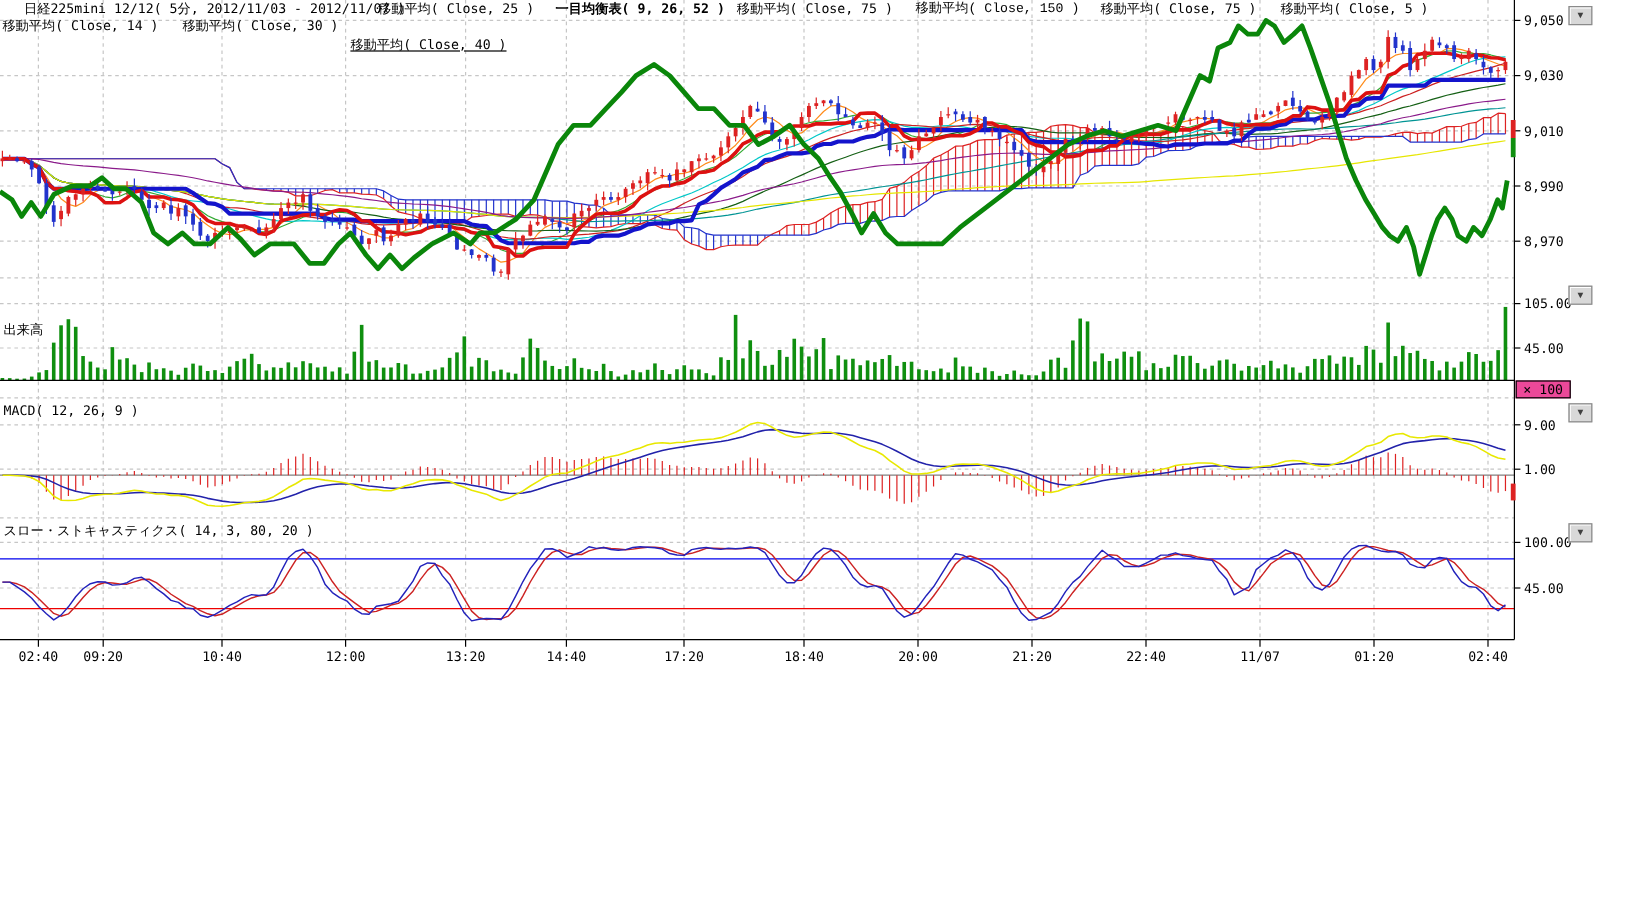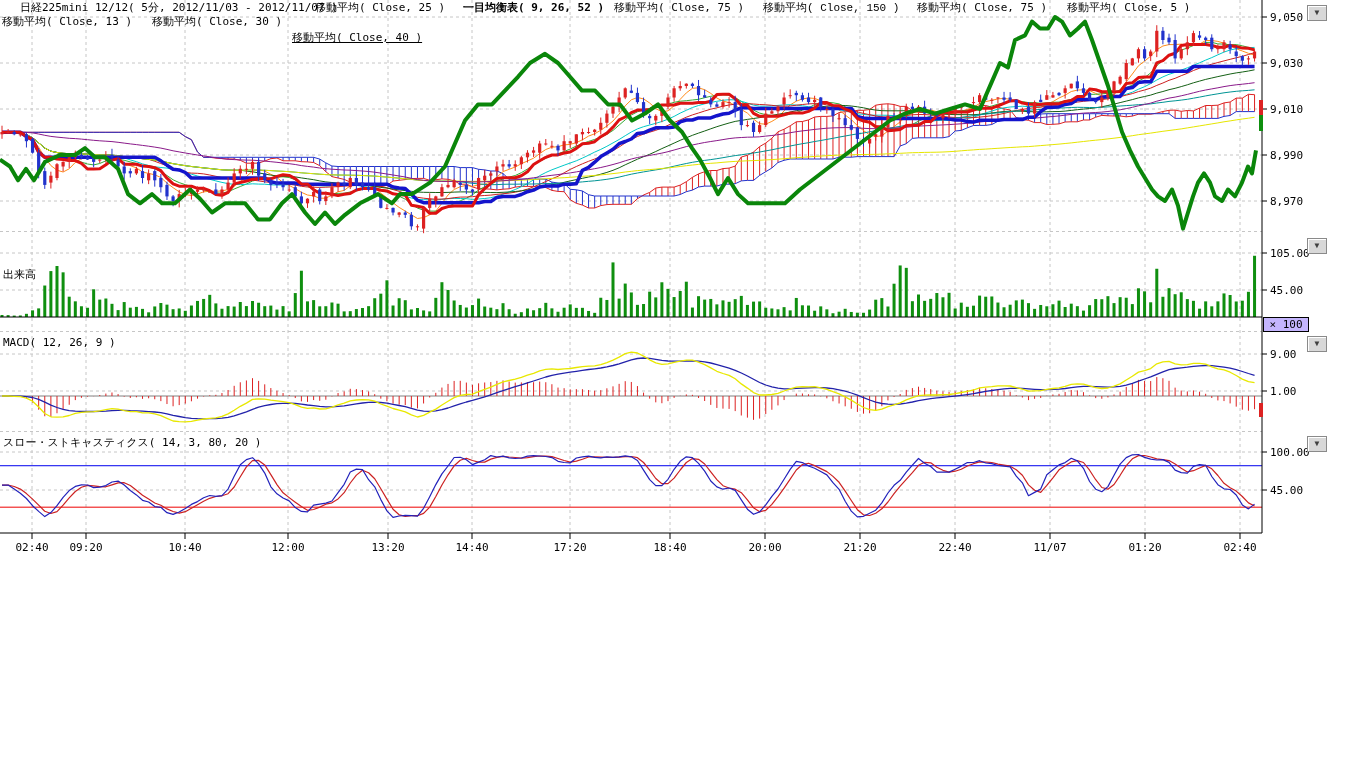--- a/index.html
+++ b/index.html
@@ -10,21 +10,21 @@
   .pane-label{position:absolute;font-size:11px;color:#000;white-space:pre;}
   #lbl-vol{left:3px;top:236px;margin-top:31px;}
   #lbl-macd{left:3px;top:336px;}
   #lbl-stoch{left:3px;top:435px;}
   .dd{position:absolute;left:1307px;width:18px;height:14px;background:#d8d8d8;
       border:1px solid #8a8a8a;box-shadow:inset 1px 1px 0 #ffffff;cursor:pointer;
       display:flex;align-items:center;justify-content:center;}
   .dd span{font-size:8px;color:#404040;line-height:8px;}
   #dd-main{top:5px;} #dd-vol{top:238px;} #dd-macd{top:336px;} #dd-stoch{top:436px;}
   #mult-box{position:absolute;left:1263px;top:317px;width:44px;height:13px;border:1px solid #000;
-      font-size:11px;line-height:13px;text-align:center;background:#c4b5fd;}
+      font-size:11px;line-height:13px;text-align:center;background:#ec4899;}
 </style>
 </head>
 <body>
 
 <div id="root">
   <svg id="chart" width="1366" height="768">
       <line x1="32" x2="32" y1="0" y2="533" stroke="#c6c6c6" stroke-dasharray="3,3"></line>
       <line x1="86" x2="86" y1="0" y2="533" stroke="#c6c6c6" stroke-dasharray="3,3"></line>
       <line x1="185" x2="185" y1="0" y2="533" stroke="#c6c6c6" stroke-dasharray="3,3"></line>
       <line x1="288" x2="288" y1="0" y2="533" stroke="#c6c6c6" stroke-dasharray="3,3"></line>
@@ -1161,21 +1161,21 @@
     </svg>
 
   <div id="legend">
       <span class="lg" style="left: 20px; top: 2px;">日経225mini 12/12( 5分, 2012/11/03 - 2012/11/07 )</span>
       <span class="lg" style="left: 315px; top: 2px;">移動平均( Close, 25 )</span>
       <span class="lg" style="left: 463px; top: 2px; font-weight: bold;">一目均衡表( 9, 26, 52 )</span>
       <span class="lg" style="left: 614px; top: 2px;">移動平均( Close, 75 )</span>
       <span class="lg" style="left: 763px; top: 2px; font-family: Liberation Mono, monospace;">移動平均( Close, 150 )</span>
       <span class="lg" style="left: 917px; top: 2px;">移動平均( Close, 75 )</span>
       <span class="lg" style="left: 1067px; top: 2px;">移動平均( Close, 5 )</span>
-      <span class="lg" style="left: 2px; top: 16px;">移動平均( Close, 13 )</span>
+      <span class="lg" style="left: 2px; top: 16px;">移動平均( Close, 14 )</span>
       <span class="lg" style="left: 152px; top: 16px;">移動平均( Close, 30 )</span>
       <span class="lg" style="left: 292px; top: 32px; text-decoration: underline;">移動平均( Close, 40 )</span>
     </div>
 
   <div class="pane-label" id="lbl-vol">出来高</div>
   <div class="pane-label" id="lbl-macd">MACD( 12, 26, 9 )</div>
   <div class="pane-label" id="lbl-stoch">スロー・ストキャスティクス( 14, 3, 80, 20 )</div>
 
   <div class="dd" id="dd-main">
       <span>▼</span>

